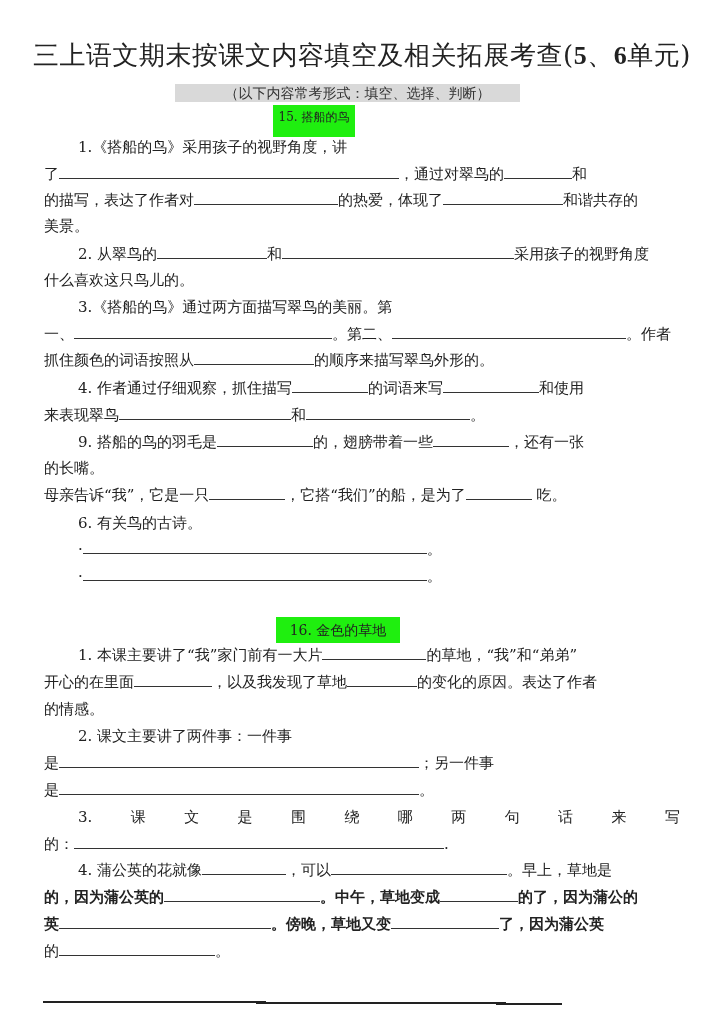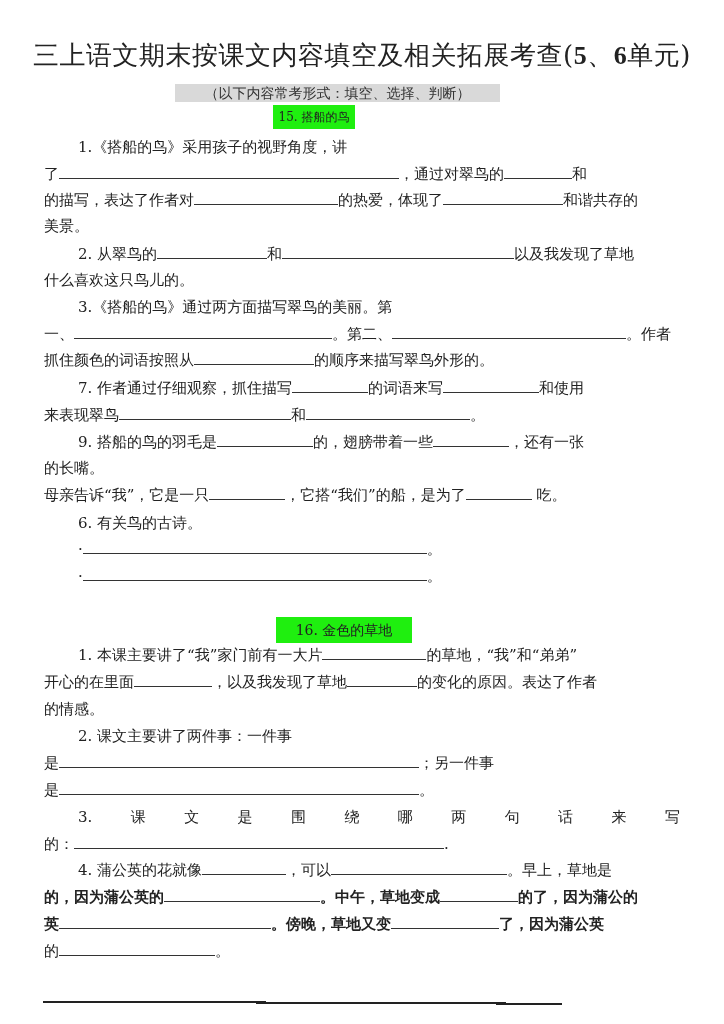--- a/index.html
+++ b/index.html
@@ -1,24 +1,24 @@
 <!DOCTYPE html>
 <html><head>
 <meta charset="utf-8">
 <style>
   html, body { margin:0; padding:0; background:#ffffff; }
   body { width:724px; height:1024px; position:relative; overflow:hidden;
          font-family:"DejaVu Serif", "Liberation Serif", serif; color:#222; }
   .abs { position:absolute; white-space:nowrap; }
   .title { top:38px; left:0; width:724px; text-align:center; font-size:26px; color:#222; letter-spacing:0.5px; }
   .title b { font-family:"Liberation Serif", serif; font-weight:bold; }
-  .subtitle { top:84px; left:175px; width:325px; height:18px; background:#d9d9d9; font-size:14px; line-height:18px; text-align:center; color:#333; }
+  .subtitle { top:84px; left:175px; width:325px; height:18px; background:#d9d9d9; font-size:14px; line-height:18px; text-align:center; color:#333;padding-left:20px; }
   .sec-head { background:#1fef0f; color:#222; font-size:12px; text-align:center; }
-  .sec1 { top:105px; left:273px; width:82px; height:24px; line-height:24px; }
-  .sec2 { top:617px; left:276px; width:136px; height:26px; line-height:26px; font-size:14px; }
+  .sec1 { top:105px; left:273px; width:82px; height:32px; line-height:24px; }
+  .sec2 { top:617px; left:276px; width:124px; height:26px; line-height:26px; font-size:14px; }
   .line { font-size:15px; height:24px; line-height:24px; }
   .blank { display:inline-block; border-bottom:1px solid #333; height:16px; vertical-align:baseline; }
   .rule { position:absolute; height:2px; background:#222; }
 </style>
 </head>
 <body>
 
 <div class="abs title"><span>三上语文期末按课文内容填空及相关拓展考查(</span><b>5</b><span>、</span><b>6</b><span>单元)</span></div>
 <div class="abs subtitle">（以下内容常考形式：填空、选择、判断）</div>
 
@@ -27,34 +27,34 @@
 <div class="abs line" style="top:135px;left:78px;">1.《搭船的鸟》采用孩子的视野角度，讲</div>
 <div class="abs line" style="top:162px;left:44px;">
   <span>了</span><span class="blank" style="width:340px"></span><span>，通过对翠鸟的</span><span class="blank" style="width:68px"></span><span>和</span>
 </div>
 <div class="abs line" style="top:188px;left:44px;">
   <span>的描写，表达了作者对</span><span class="blank" style="width:144px"></span><span>的热爱，体现了</span><span class="blank" style="width:120px"></span><span>和谐共存的</span>
 </div>
 <div class="abs line" style="top:214px;left:44px;">美景。</div>
 
 <div class="abs line" style="top:242px;left:78px;">
-  <span>2. 从翠鸟的</span><span class="blank" style="width:110px"></span><span>和</span><span class="blank" style="width:232px"></span><span>以及我发现了草地</span>
+  <span>2. 从翠鸟的</span><span class="blank" style="width:110px"></span><span>和</span><span class="blank" style="width:232px"></span><span>采用孩子的视野角度</span>
 </div>
 <div class="abs line" style="top:268px;left:44px;">什么喜欢这只鸟儿的。</div>
 
 <div class="abs line" style="top:295px;left:78px;text-align:right;">3.《搭船的鸟》通过两方面描写翠鸟的美丽。第</div>
 <div class="abs line" style="top:322px;left:44px;">
   <span>一、</span><span class="blank" style="width:258px"></span><span>。第二、</span><span class="blank" style="width:234px"></span><span>。作者</span>
 </div>
 <div class="abs line" style="top:348px;left:44px;">
   <span>抓住颜色的词语按照从</span><span class="blank" style="width:120px"></span><span>的顺序来描写翠鸟外形的。</span>
 </div>
 
 <div class="abs line" style="top:376px;left:78px;">
-  <span>7. 作者通过仔细观察，抓住描写</span><span class="blank" style="width:76px"></span><span>的词语来写</span><span class="blank" style="width:96px"></span><span>和使用</span>
+  <span>4. 作者通过仔细观察，抓住描写</span><span class="blank" style="width:76px"></span><span>的词语来写</span><span class="blank" style="width:96px"></span><span>和使用</span>
 </div>
 <div class="abs line" style="top:403px;left:44px;">
   <span>来表现翠鸟</span><span class="blank" style="width:172px"></span><span>和</span><span class="blank" style="width:164px"></span><span>。</span>
 </div>
 
 <div class="abs line" style="top:430px;left:78px;">
   <span>9. 搭船的鸟的羽毛是</span><span class="blank" style="width:96px"></span><span>的，翅膀带着一些</span><span class="blank" style="width:76px"></span><span>，还有一张</span>
 </div>
 <div class="abs line" style="top:456px;left:44px;">的长嘴。</div>
 <div class="abs line" style="top:483px;left:44px;">

